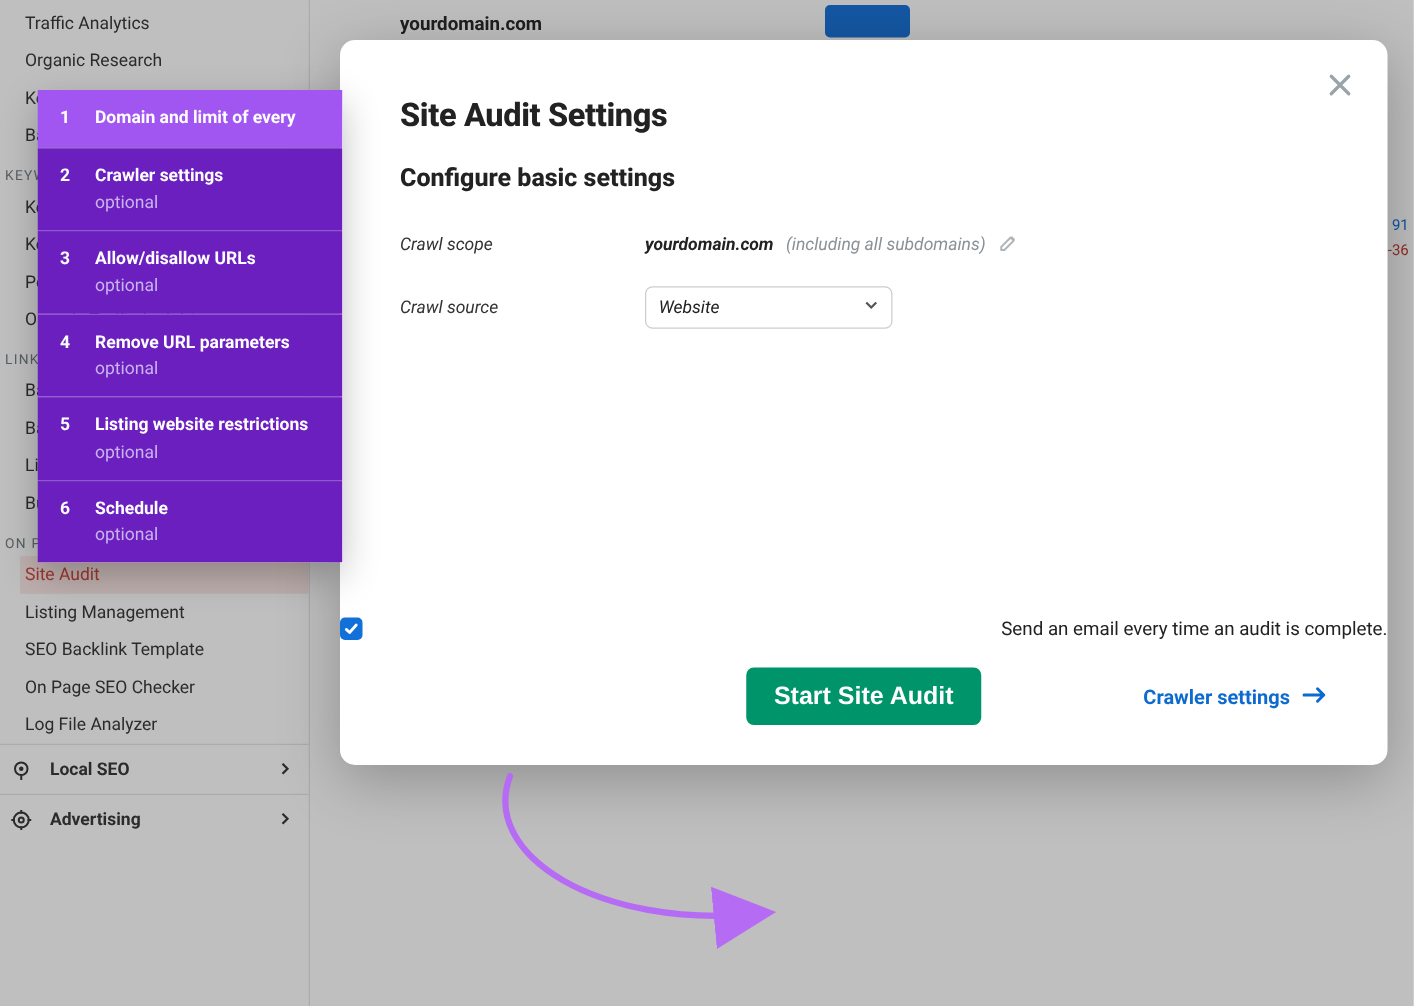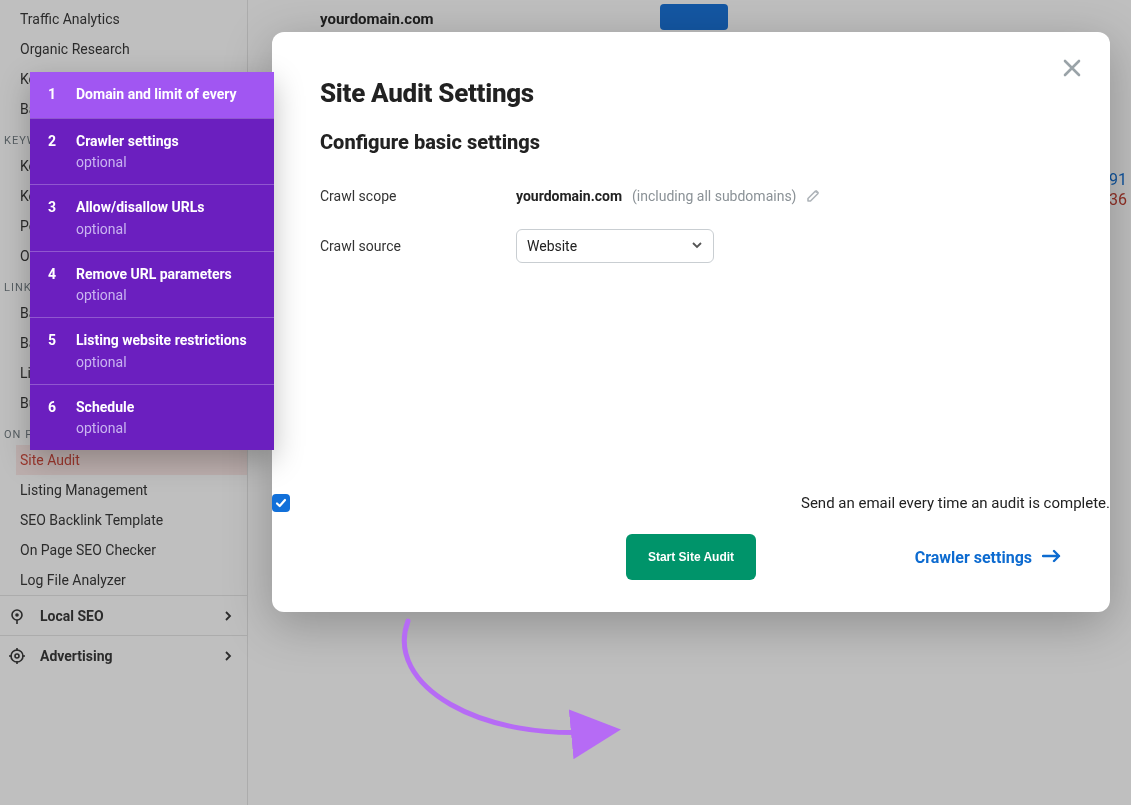--- a/index.html
+++ b/index.html
@@ -46,42 +46,42 @@
   .domain-row {
     position:absolute; left:320px; top:10px;
     font-weight:700; font-size:15px; color:#222;
   }
   .setup-btn-bg {
     position:absolute; left:660px; top:4px;
     width:68px; height:26px; background:#1270d9; border-radius:4px;
   }
   .right-nums {
     position:absolute; right:4px; top:170px;
-    font-size:16px; text-align:right; line-height:20px;
+    font-size:12px; text-align:right; line-height:20px;
   }
   .right-nums .a { color:#0d6bd0; }
   .right-nums .b { color:#c0392b; }
 
   
   .modal {
     position:absolute; left:272px; top:32px;
     width:838px; height:580px;
     background:#fff; border-radius:12px;
     box-shadow: 0 12px 48px rgba(0,0,0,.25);
     z-index:20;
     padding:46px 48px 40px 48px;
   }
   .close {
     position:absolute; top:22px; right:24px;
     width:28px; height:28px; color:#9aa3a8; cursor:pointer;
     display:flex; align-items:center; justify-content:center;
   }
   .modal h1 { font-size:26px; font-weight:800; letter-spacing:-.3px; margin-bottom:22px; }
   .modal h2 { font-size:20px; font-weight:800; margin-bottom:24px; }
-  .form-row { display:flex; align-items:center; min-height:36px; margin-bottom:14px; font-size:14px; }
+  .form-row { display:flex; align-items:center; min-height:36px; margin-bottom:14px; font-size:14px;font-style:italic; }
   .form-row .lab { width:196px; color:#333; }
   .form-row .val { display:flex; align-items:center; gap:10px; }
   .domain-txt { font-weight:700; }
   .subtle { color:#8a9196; }
   .edit-ic { color:#aeb4b9; }
   .sel {
     width:198px; height:34px; border:1px solid #c9ced2; border-radius:6px;
     padding:0 10px; display:flex; align-items:center; justify-content:space-between;
     font-size:14px; background:#fff; cursor:pointer;
   }
@@ -97,21 +97,21 @@
     width:18px; height:18px; border-radius:4px; background:#1270d9;
     display:flex; align-items:center; justify-content:center; color:#fff;
     cursor:pointer;
   }
   .footer-row {
     position:absolute; left:0; right:0; bottom:32px;
     display:flex; align-items:center; justify-content:center;
   }
   .start-btn {
     background:#00946a; color:#fff; border:none; border-radius:6px;
-    height:46px; padding:0 22px; font-size:12px; font-weight:700; cursor:pointer;
+    height:46px; padding:0 22px; font-size:20px; font-weight:700; cursor:pointer;
   }
   .crawler-link {
     position:absolute; right:48px;
     color:#0d6bd0; font-size:16px; font-weight:700;
     display:flex; align-items:center; gap:10px; cursor:pointer;
   }
 
   
   .steps {
     position:absolute; left:30px; top:72px; width:244px;

